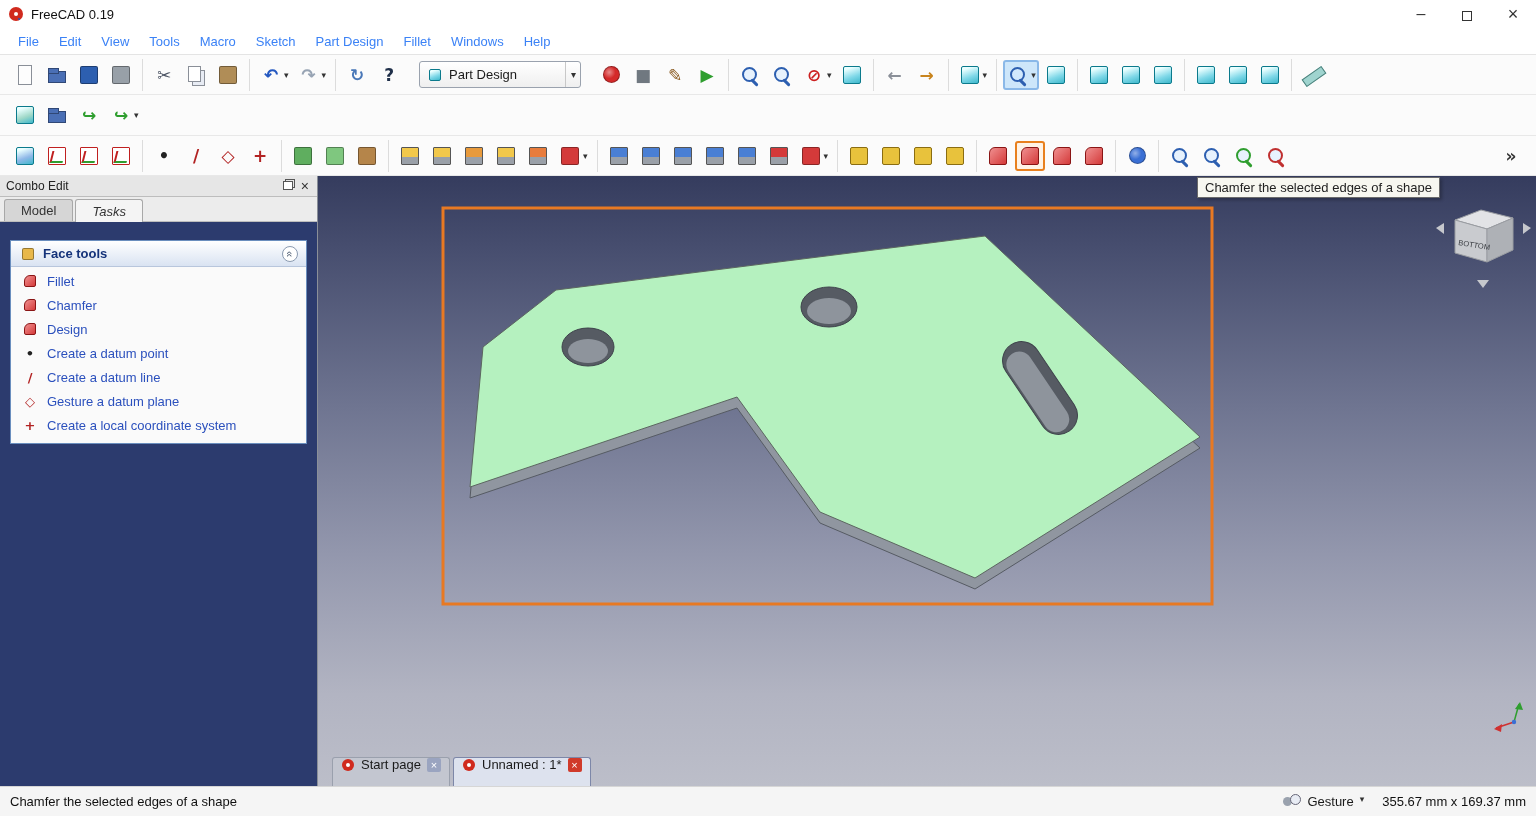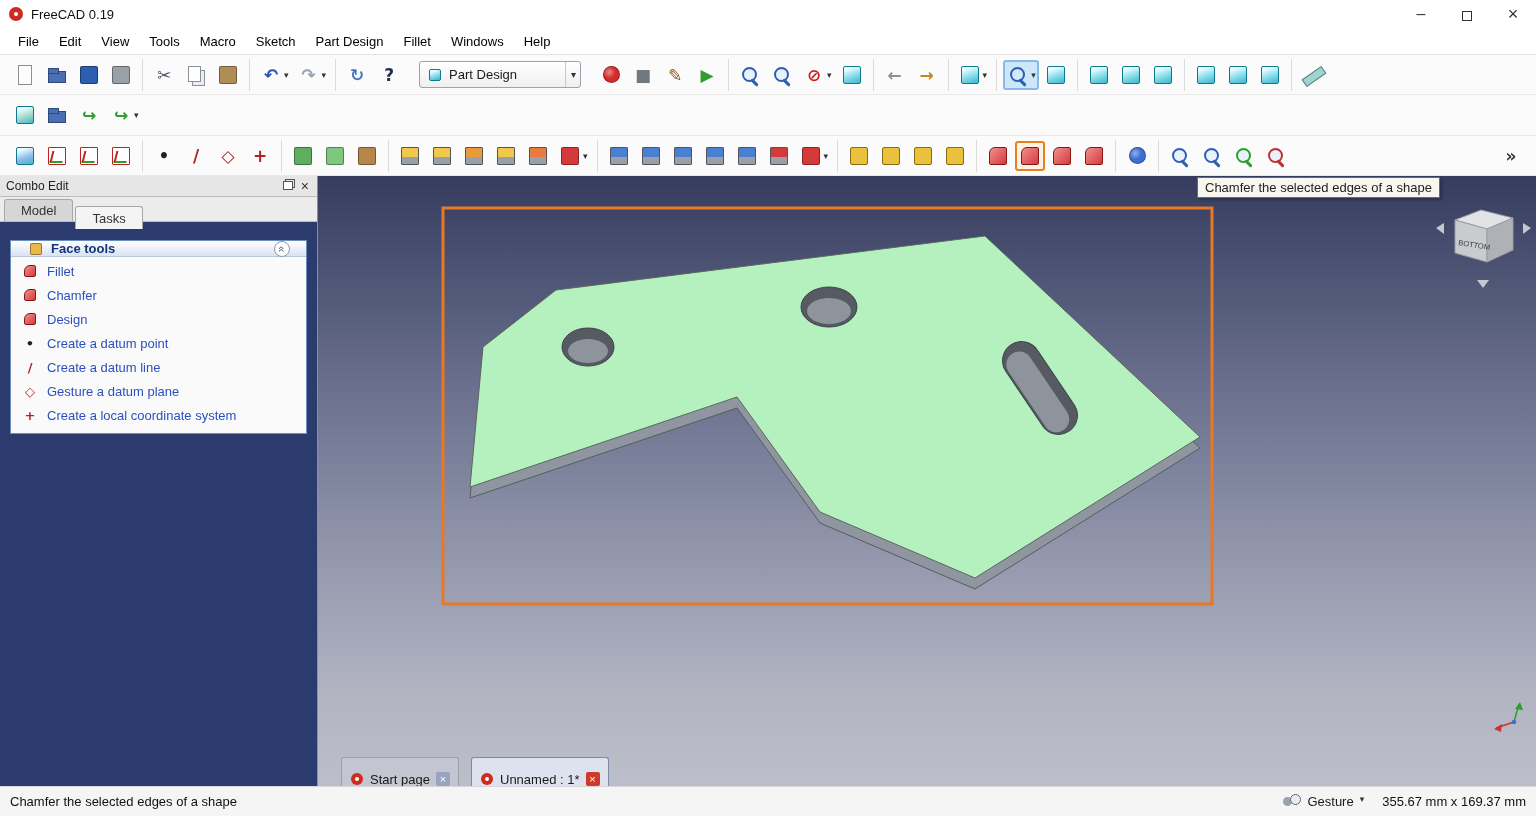--- a/index.html
+++ b/index.html
@@ -12,21 +12,21 @@
   .app-logo::before { content:""; position:absolute; inset:1px; border-radius:50%; background:#d02a1e; }
   .app-logo::after { content:""; position:absolute; left:6px; top:6px; width:4px; height:4px; border-radius:50%; background:#fff; box-shadow:3px 5px 0 -1px #2458c0; }
   .title-text { font-size:13px; color:#111; }
   .win-btns { margin-left:auto; display:flex; height:100%; }
   .win-btn { width:46px; height:100%; display:flex; align-items:center; justify-content:center; font-size:16px; color:#333; }
   .win-restore { width:10px; height:10px; border:1px solid #333; position:relative; background:#fff; margin-top:3px; }
   .win-restore::before { content:""; position:absolute; top:-4px; left:2px; width:10px; height:10px; border:1px solid #333; z-index:-1; }
 
   
   .menubar { height:27px; display:flex; align-items:center; background:#fff; border-bottom:1px solid #e4e4e4; padding-left:8px; }
-  .menu-item { padding:4px 10px; color:#000000; cursor:default; }
+  .menu-item { padding:4px 10px; color:#3b82f6; cursor:default; }
 
   
   .tb-row { display:flex; align-items:center; background:#fbfbfb; border-bottom:1px solid #e8e8e8; padding:0 4px; }
   .tb-row1 { height:40px; } .tb-row2 { height:41px; } .tb-row3 { height:40px; }
   .tb-group { display:flex; align-items:center; padding:0 5px; height:32px; }
   .tb-group + .tb-group { border-left:1px solid #dcdcdc; }
   .tb-end { margin-left:auto; border-left:none !important; }
   .tbtn { display:inline-flex; align-items:center; padding:1px; margin:0 1px; border:2px solid transparent; border-radius:3px; }
   .tbtn.sel { border-color:#e8801e; background:#fff3e6; }
   .tbtn.hl { background:#cde6fa; border-color:#8ab8e8; }
@@ -62,43 +62,43 @@
   .main { display:flex; height:610px; }
 
   
   .combo { width:318px; flex:none; display:flex; flex-direction:column; background:#2c3b6e; border-right:1px solid #8a8f98; }
   .combo-header { height:21px; background:#e6e6e6; border-bottom:1px solid #bdbdbd; display:flex; align-items:center; padding:0 6px; font-size:12px; color:#222; gap:6px; }
   .combo-header .spacer { flex:1; }
   .dock-ic { width:10px; height:9px; border:1px solid #555; background:#fff; display:inline-block; box-shadow:2px -2px 0 -1px #e6e6e6, 2px -2px 0 0 #555; }
   .hdr-close { font-size:14px; color:#333; padding:0 2px; }
   .combo-tabs { height:25px; background:#ececec; border-bottom:1px solid #bdbdbd; display:flex; align-items:flex-end; padding-left:4px; gap:2px; }
   .combo-tab { padding:3px 16px; font-size:13px; background:#d6d6d6; border:1px solid #a8a8a8; border-bottom:none; border-radius:3px 3px 0 0; color:#333; }
-  .combo-tab.active { background:#f4f4f4; position:relative; top:8px; padding-top:4px; }
+  .combo-tab.active { background:#f4f4f4; position:relative; top:1px; padding-top:4px;font-style:italic; }
   .combo-content { flex:1; padding:18px 10px; overflow:hidden; }
 
   .task-box { background:#fafafa; border:1px solid #6a8ebe; }
-  .task-box-header { height:16px; display:flex; align-items:center; gap:6px; padding:0 16px;
+  .task-box-header { height:26px; display:flex; align-items:center; gap:6px; padding:0 8px;
                      background:linear-gradient(#ffffff,#d9e3f2); border-bottom:1px solid #b8c6dc; }
   .task-box-title { font-weight:bold; color:#15337a; flex:1; }
   .collapse-btn { width:16px; height:16px; border:1px solid #8a9ab0; border-radius:50%; display:flex; align-items:center; justify-content:center;
                   font-size:11px; color:#4a5a70; background:#fff; }
   .collapse-btn span { display:inline-block; transform:rotate(90deg); }
   .task-items { padding:2px 0 6px 0; }
   .task-item { display:flex; align-items:center; gap:8px; padding:3px 10px; }
   .task-label { color:#2b50bd; }
 
   
   .viewport { flex:1; position:relative; overflow:hidden;
               background:linear-gradient(180deg,#353c5e 0%,#474e6f 12%,#6f7591 38%,#9397ad 62%,#b2b4c2 85%,#bcbec9 100%); }
   .viewport svg.scene { position:absolute; inset:0; }
 
   
   .doc-tabbar { position:absolute; left:0; right:0; bottom:0; height:26px; display:flex; align-items:flex-end; padding-left:14px; gap:3px; z-index:3; }
-  .doc-tab { display:flex; align-items:flex-start; gap:6px; height:24px; padding:14px 8px; font-size:13px;
-             background:#c3c6d0; border:1px solid #9aa0ad; border-bottom:none; border-radius:3px 3px 0 0; color:#1a1a1a;margin-left:9px; }
+  .doc-tab { display:flex; align-items:flex-end; gap:6px; height:24px; padding:14px 8px; font-size:13px;
+             background:#c3c6d0; border:1px solid #9aa0ad; border-bottom:none; border-radius:3px 3px 0 0; color:#1a1a1a; }
   .doc-tab.active { background:#dde2ee; border-color:#7d87a8; }
   .doc-close { width:14px; height:14px; display:flex; align-items:center; justify-content:center; border-radius:2px;
                background:#9aa4c0; color:#fff; font-size:11px; line-height:1; }
   .doc-close.red { background:#d03a2a; }
   .mini-logo { width:14px; height:14px; position:relative; display:inline-block; flex:none; }
   .mini-logo::before { content:""; position:absolute; inset:1px; border-radius:50%; background:#d02a1e; }
   .mini-logo::after { content:""; position:absolute; left:5px; top:5px; width:4px; height:4px; border-radius:50%; background:#fff; }
 
   
   .tooltip { position:absolute; left:1197px; top:177px; z-index:9; height:21px; display:flex; align-items:center;

